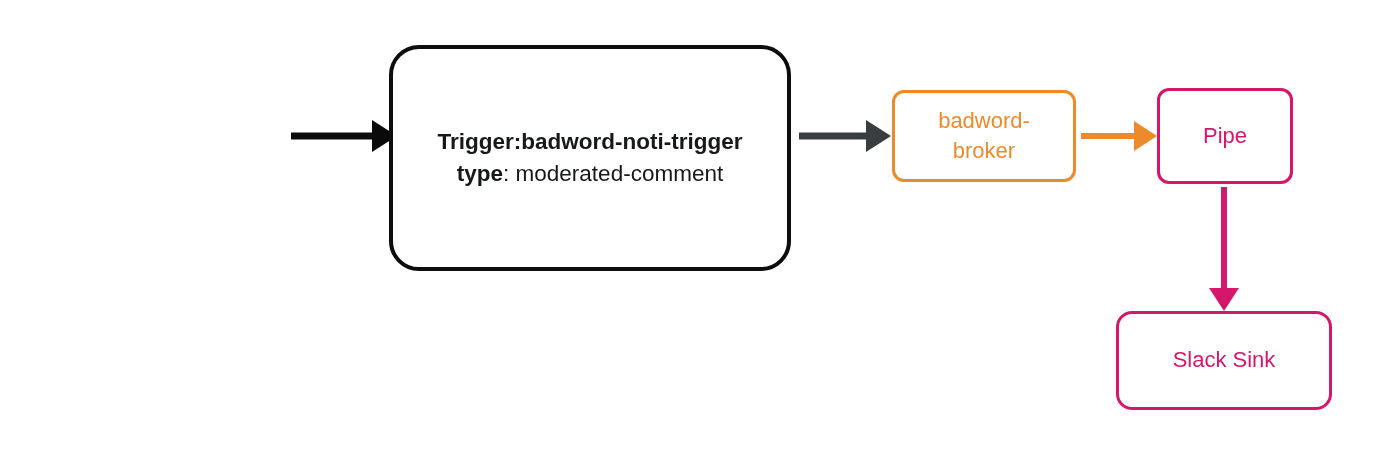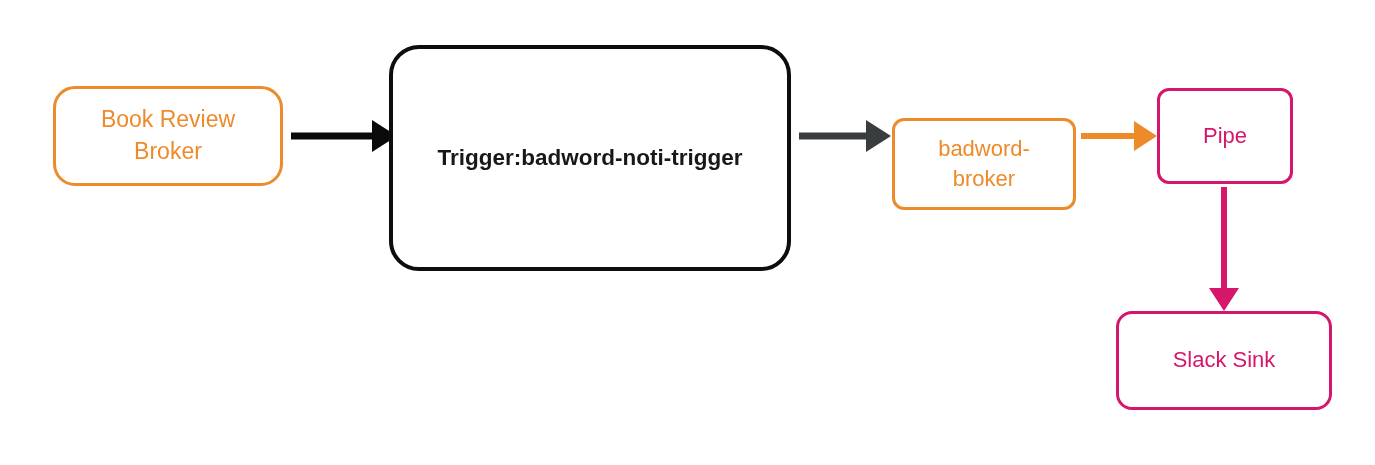--- a/index.html
+++ b/index.html
@@ -68,21 +68,20 @@
   .trigger-value { font-weight: normal; }
   .trigger-line.all-bold,
   .trigger-line.all-bold .trigger-value { font-weight: bold; }
 
   
   #node-badword-broker {
     left: 892px; top: 90px;
     width: 184px; height: 92px;
     border: 3px solid #ED8B2B;
     border-radius: 12px;
-    margin-top: 28px;
   }
   #node-badword-broker .node-label {
     color: #ED8B2B;
     font-size: 22px;
   }
 
   
   #node-pipe {
     left: 1157px; top: 88px;
     width: 136px; height: 96px;
@@ -127,28 +126,27 @@
       <line x1="1081" y1="136" x2="1134" y2="136" stroke="#ED8B2B" stroke-width="6"></line>
       <polygon points="1134,121 1157,136 1134,151" fill="#ED8B2B"></polygon>
     </g>
 
     <g>
       <line x1="1224" y1="187" x2="1224" y2="288" stroke="#D6166B" stroke-width="6"></line>
       <polygon points="1209,288 1239,288 1224,311" fill="#D6166B"></polygon>
     </g>
   </svg>
 
-  <div class="node" id="node-book-review-broker">
-    <span class="node-label">Book Review
-Broker</span>
-  </div>
 
   <div class="node" id="node-trigger">
     <div class="trigger-line all-bold">
       <span class="trigger-key">Trigger:</span><span class="trigger-value">badword-noti-trigger</span>
+    </div>
+    <div class="trigger-line">
+      <span class="trigger-key">type</span><span class="trigger-value">: moderated-comment</span>
     </div>
   </div>
 
   <div class="node" id="node-badword-broker">
     <span class="node-label">badword-
 broker</span>
   </div>
 
   <div class="node" id="node-pipe">
     <span class="node-label">Pipe</span>

